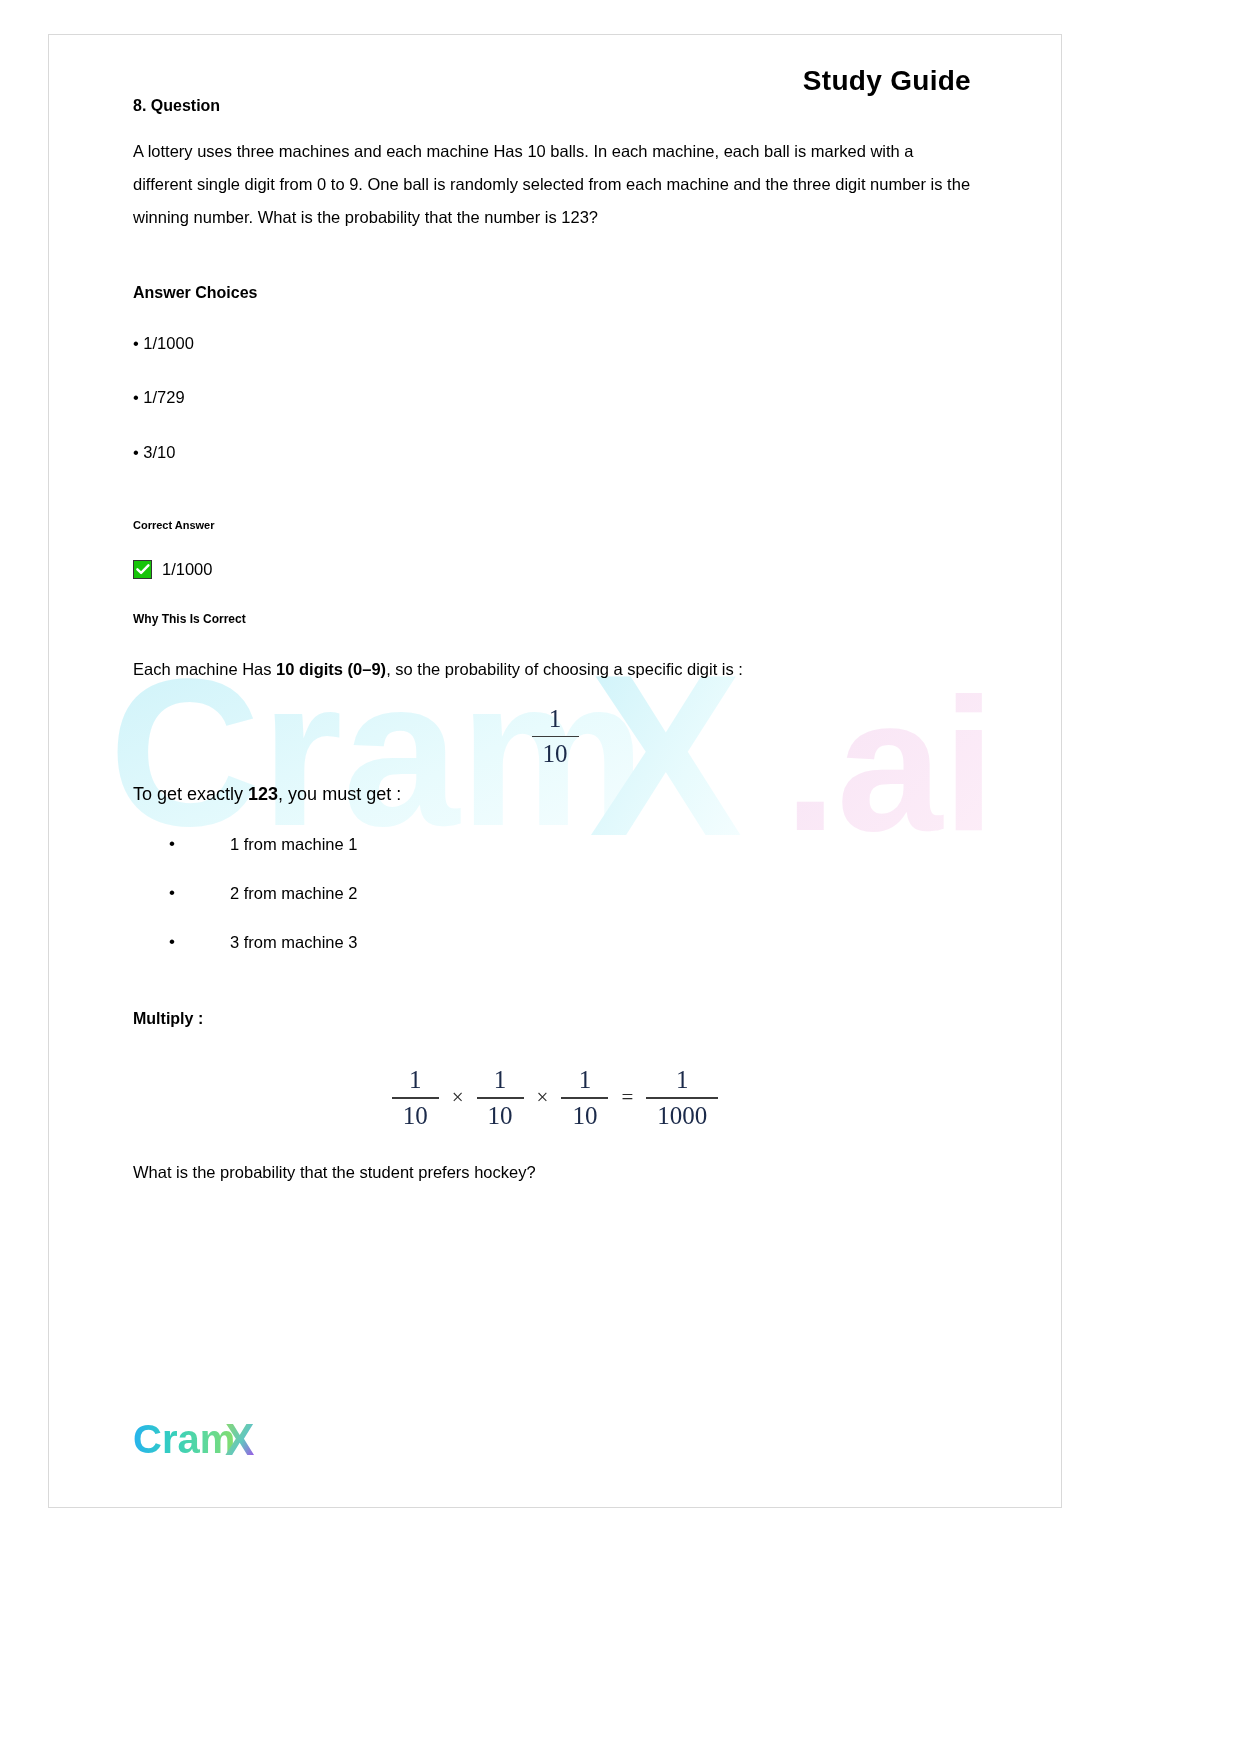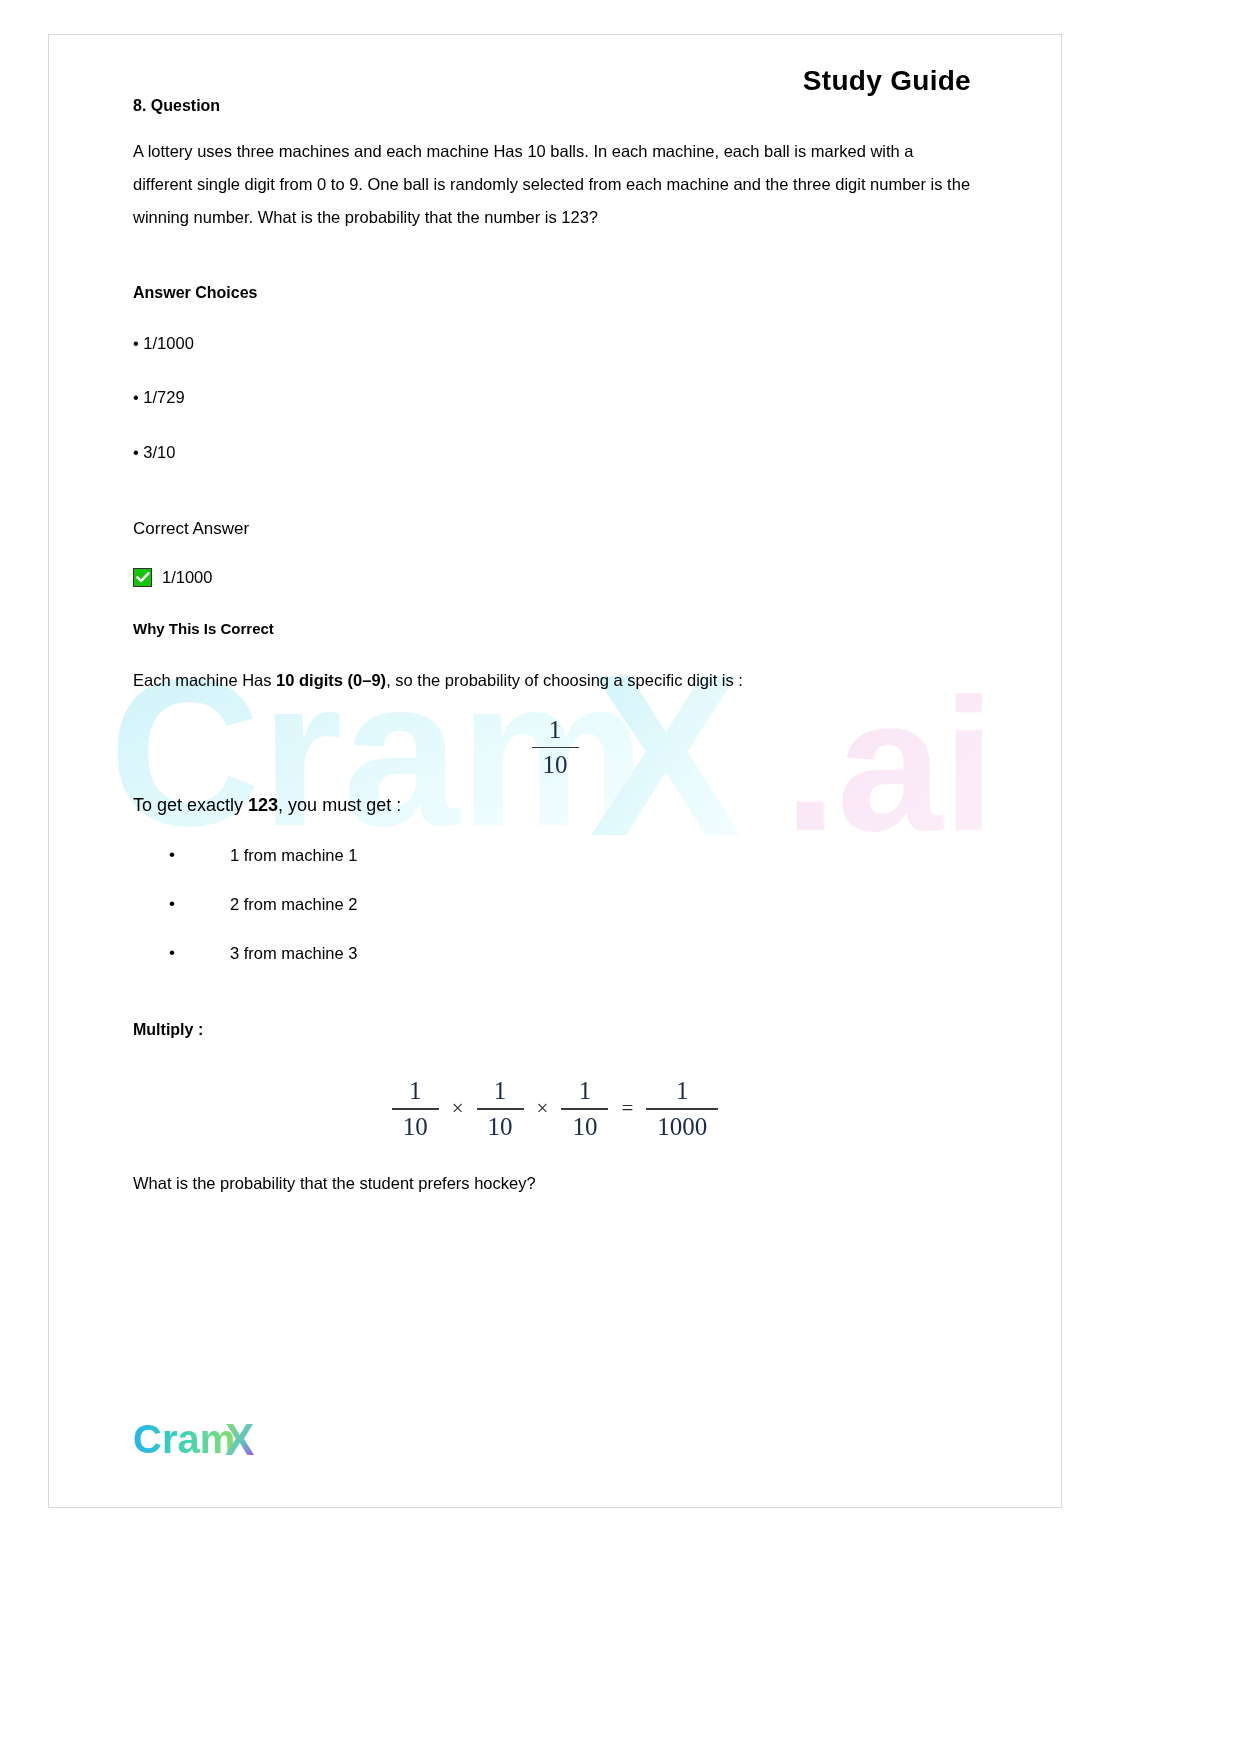--- a/index.html
+++ b/index.html
@@ -74,22 +74,22 @@
     margin-top: 50px;
   }
 
   .choice {
     font-size: 16.5px;
     line-height: 1.6;
     margin-top: 28px;
   }
 
   .correct-head {
-    font-size: 17px;
-    font-weight: normal;
+    font-size: 11px;
+    font-weight: bold;
     margin-top: 54px;
   }
 
   .correct-row {
     display: flex;
     gap: 10px;
     margin-top: 29px;
     font-size: 16.5px;
   }
   .check-box {
@@ -99,21 +99,21 @@
     border: 1.5px solid #333333;
     box-sizing: border-box;
     display: inline-flex;
     align-items: center;
     justify-content: center;
     flex: 0 0 auto;
   }
   .check-box svg { display: block; }
 
   .why-head {
-    font-size: 15px;
+    font-size: 12px;
     font-weight: bold;
     margin-top: 33px;
   }
 
   .why-text {
     font-size: 16.5px;
     line-height: 1.6;
     margin-top: 30px;
   }
   .why-text b { font-weight: bold; }

